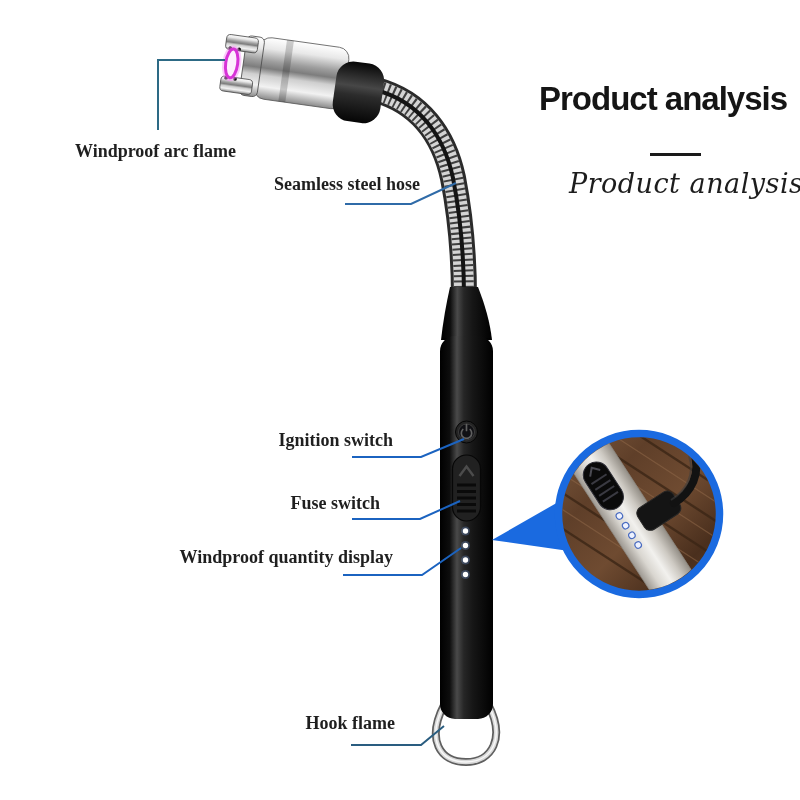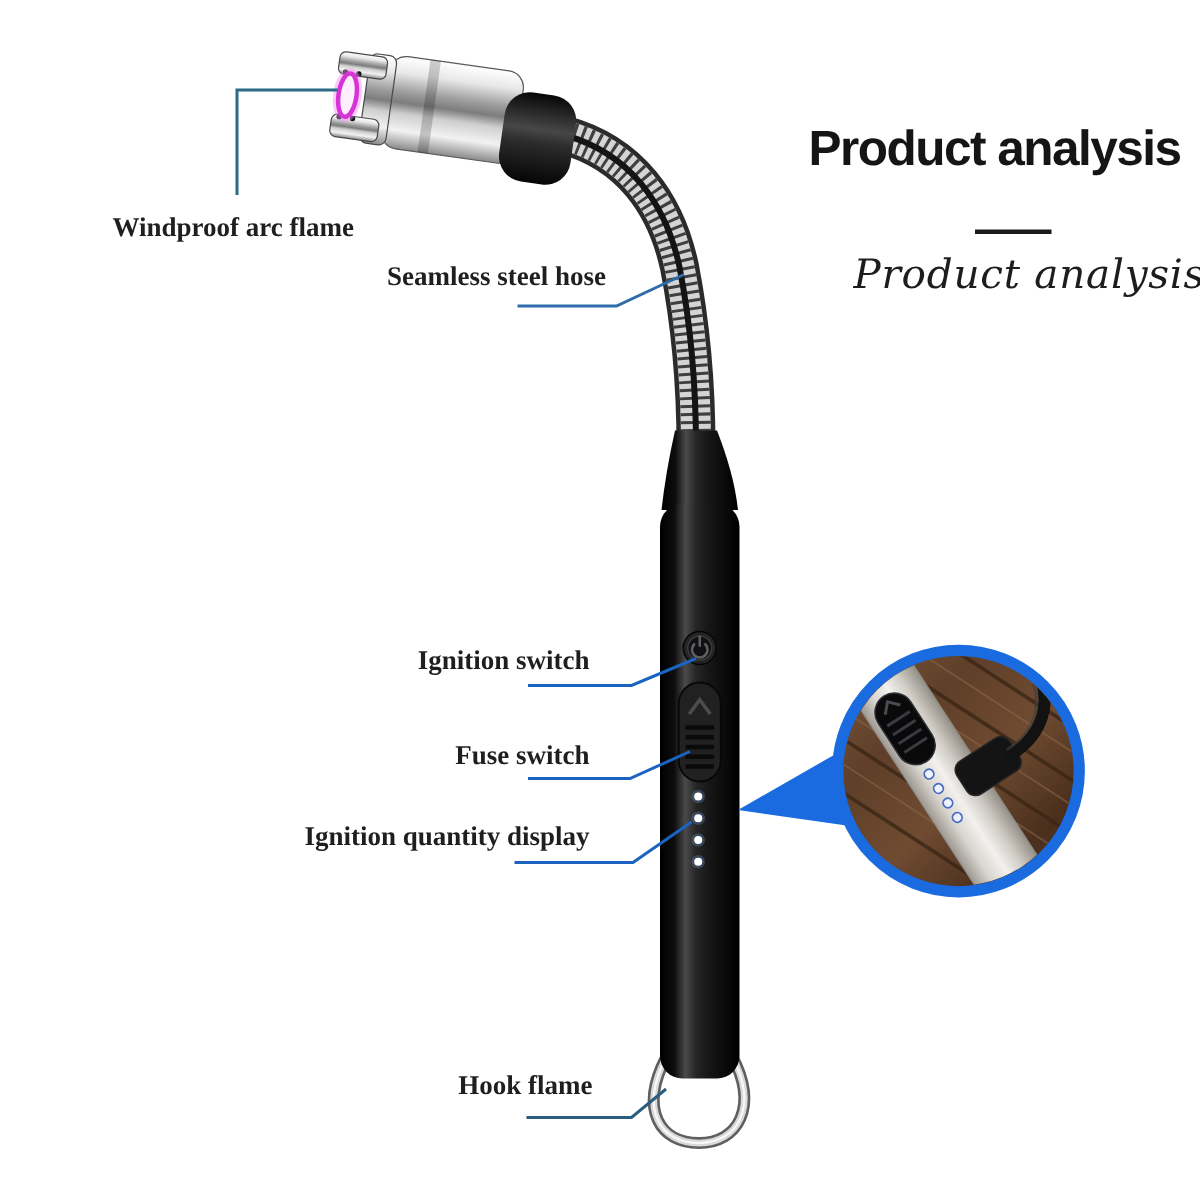--- a/index.html
+++ b/index.html
@@ -8,23 +8,23 @@
   .stage svg{position:absolute;left:0;top:0;}
   .lbl{position:absolute;font-weight:700;font-size:18px;color:#1f1f1f;white-space:nowrap;z-index:5;font-family:Liberation Serif, serif;}
   .title-main{position:absolute;left:499px;top:80px;font-size:33px;font-weight:800;
               letter-spacing:-1px;color:#151515;white-space:nowrap;z-index:5;}
   .title-divider{position:absolute;left:610px;top:153px;width:51px;height:3px;background:#1a1a1a;z-index:5;}
   .title-sub{position:absolute;left:529px;top:168px;font-family:"DejaVu Serif",serif;font-style:italic;
              font-size:27px;color:#1d1d1d;letter-spacing:.5px;white-space:nowrap;z-index:5;}
   .typec-lbl{position:absolute;left:496px;top:609px;font-size:21px;font-weight:800;
              color:#1b4fc8;white-space:nowrap;z-index:5;}
   .lbl-windproof{left:35px;top:141px;}
-  .lbl-seamless{right:436px;top:174px;}
+  .lbl-seamless{right:420px;top:174px;}
   .lbl-ignition{right:447px;top:430px;}
-  .lbl-fuse{right:447px;top:493px;}
+  .lbl-fuse{right:460px;top:493px;}
   .lbl-battery{right:447px;top:547px;}
   .lbl-hook{right:445px;top:713px;}
 </style>
 </head>
 <body>
 
 <div class="stage">
 
   <svg width="800" height="800" viewBox="0 0 800 800">
     <defs>
@@ -189,16 +189,16 @@
   </svg>
 
   <div class="title-main">Product analysis</div>
   <div class="title-divider"></div>
   <div class="title-sub">Product analysis</div>
 
   <div class="lbl lbl-windproof">Windproof arc flame</div>
   <div class="lbl lbl-seamless">Seamless steel hose</div>
   <div class="lbl lbl-ignition">Ignition switch</div>
   <div class="lbl lbl-fuse">Fuse switch</div>
-  <div class="lbl lbl-battery">Ignition quantity display</div>
+  <div class="lbl lbl-battery">Windproof quantity display</div>
   <div class="lbl lbl-hook">Hook flame</div>
 
 </div>
 
 </body></html>

